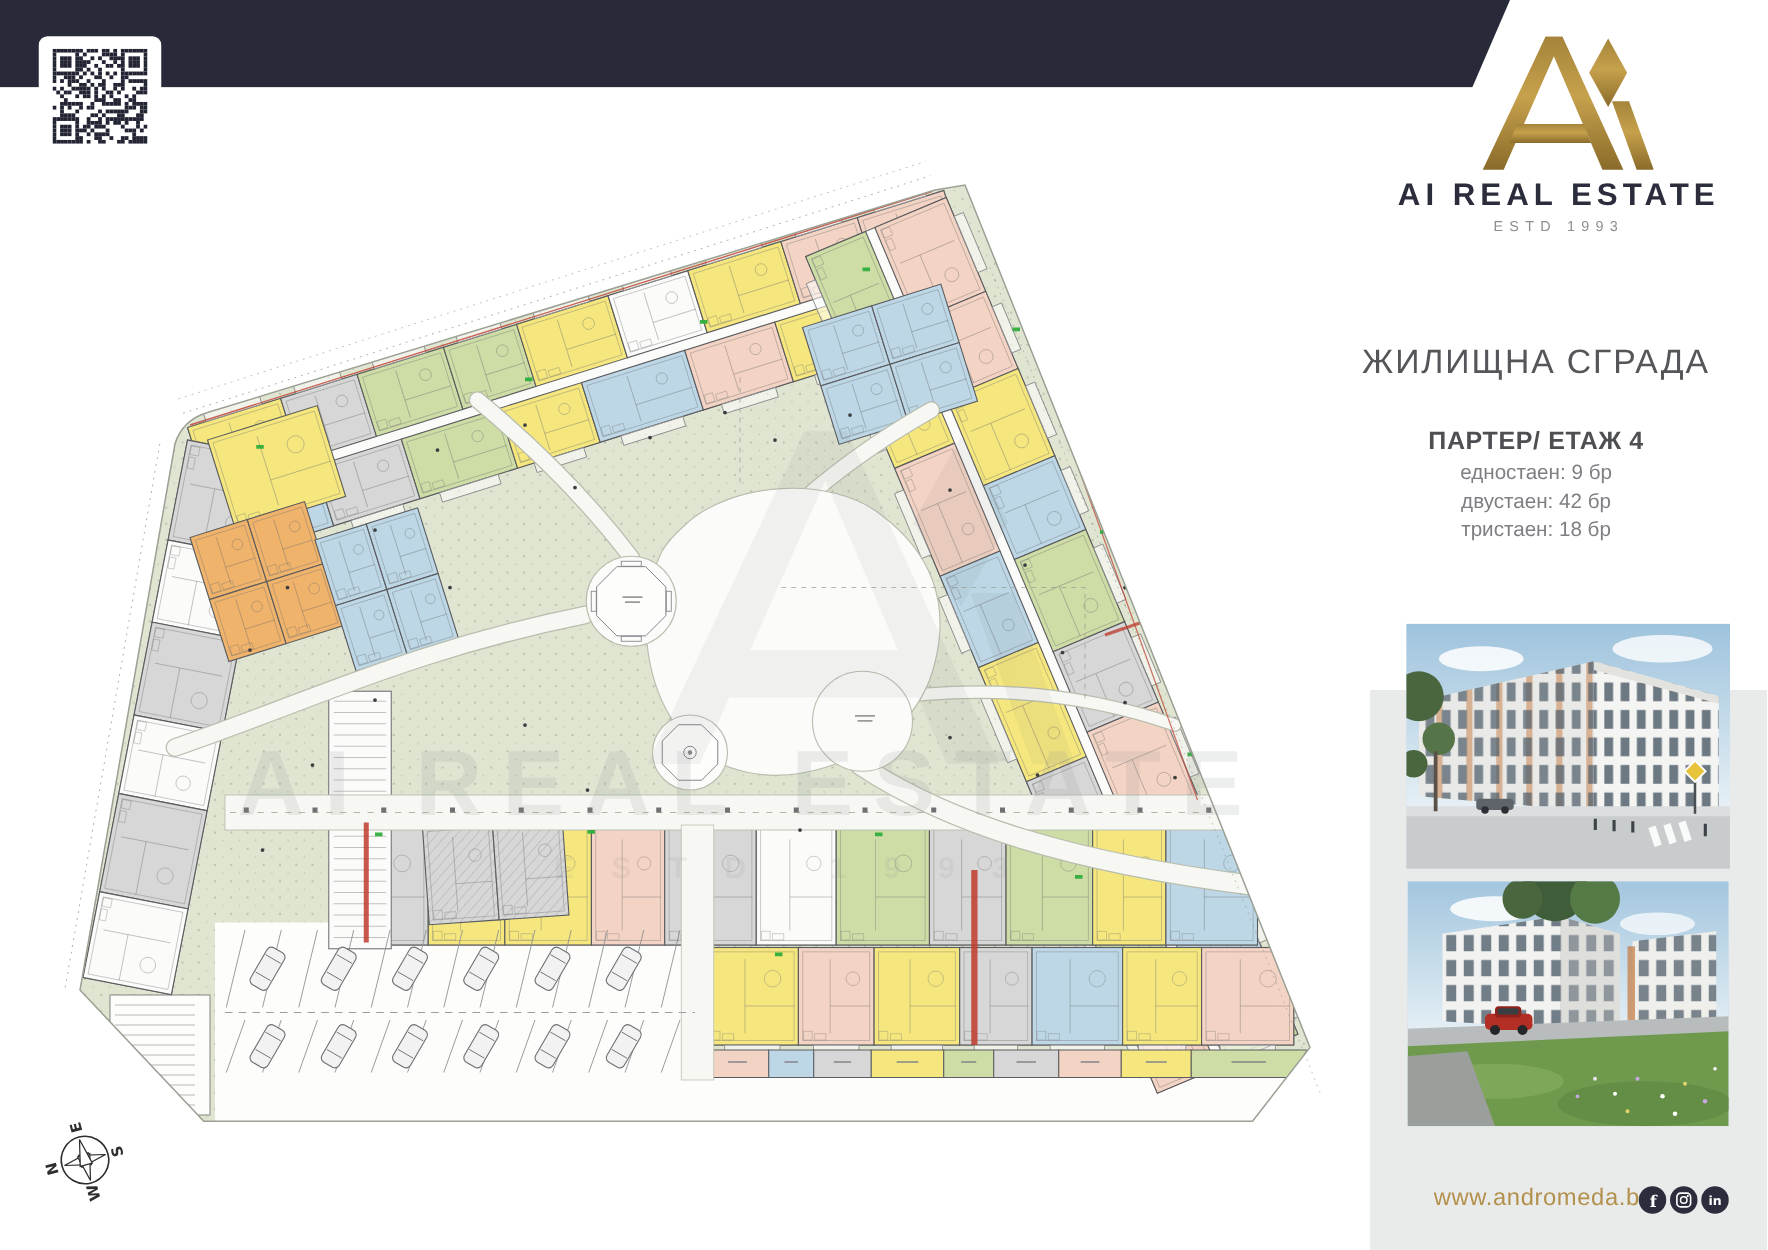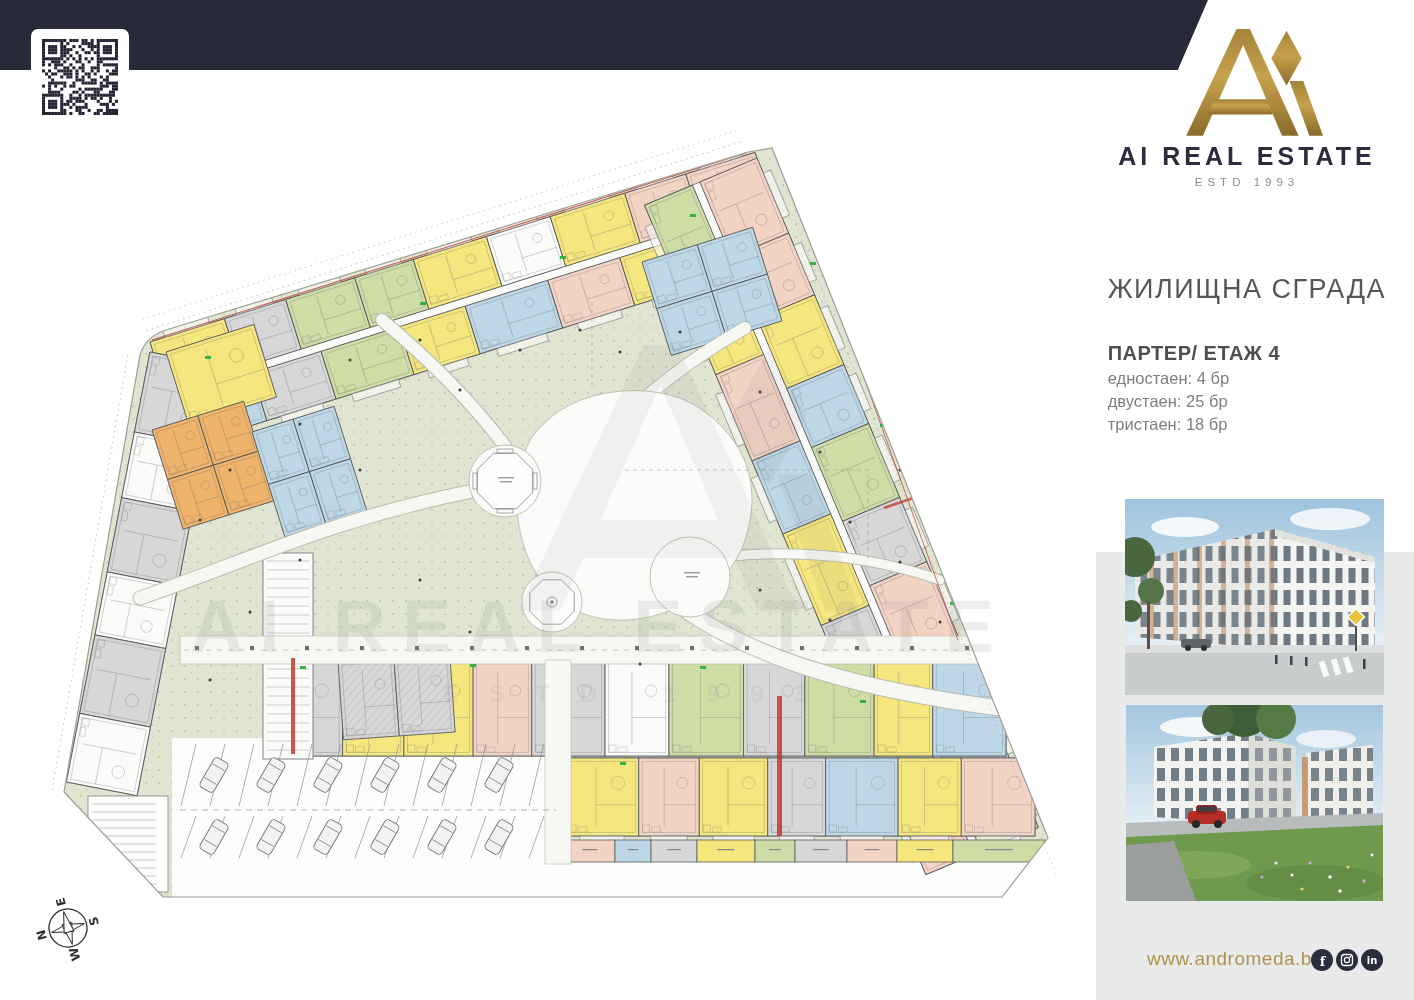--- a/index.html
+++ b/index.html
@@ -10,21 +10,21 @@
           clip-path:polygon(0 0,100% 0,97.5% 100%,0 100%);}
   
   .qrbox{position:absolute;left:31px;top:29px;width:98px;height:95px;background:#ffffff;
          border-radius:7px;display:flex;align-items:center;justify-content:center;}
   
   .logo-block{position:absolute;left:1113px;top:22px;width:268px;text-align:center;}
   .logo-mark{display:block;margin:0 auto;}
   .logo-name{font-size:25px;font-weight:bold;color:#2b2d3c;letter-spacing:4px;white-space:nowrap;margin-top:2px;}
   .logo-estd{font-size:11.5px;color:#8e8e90;letter-spacing:5px;margin-top:5px;}
   
-  .listing{position:absolute;right:28px;top:274px;text-align:left;}
+  .listing{position:absolute;right:46px;top:274px;text-align:center;}
   .listing-title{font-size:27px;font-weight:400;color:#55565a;letter-spacing:1.5px;margin:0;white-space:nowrap;}
   .floor-label{margin-top:37px;font-size:20px;font-weight:bold;color:#4e4f53;letter-spacing:.5px;}
   .stat-line{font-size:16.5px;color:#7d7f83;margin-top:3px;line-height:20px;}
   
   .side-panel{position:absolute;left:1096px;top:552px;width:318px;height:448px;background:#e9ebeb;}
   .render{position:absolute;overflow:hidden;background:#cfe0ec;}
   .r1{left:1125px;top:499px;width:259px;height:196px;}
   .r2{left:1126px;top:705px;width:257px;height:196px;}
   .site-link{position:absolute;left:1147px;top:948px;font-size:19px;color:#b3914c;letter-spacing:.5px;cursor:pointer;}
   .socials{position:absolute;left:1311px;top:949px;display:flex;gap:3px;}
@@ -1314,22 +1314,22 @@
         <polygon points="156,76 174,76 200,148 182,148"></polygon>
       </g>
     </svg>
     <div class="logo-name">AI REAL ESTATE</div>
     <div class="logo-estd">ESTD 1993</div>
   </div>
 
   <div class="listing">
     <h1 class="listing-title">ЖИЛИЩНА СГРАДА</h1>
     <div class="floor-label">ПАРТЕР/ ЕТАЖ 4</div>
-    <div class="stat-line">едностаен: 4 бр</div>
-    <div class="stat-line">двустаен: 25 бр</div>
+    <div class="stat-line">едностаен: 9 бр</div>
+    <div class="stat-line">двустаен: 42 бр</div>
     <div class="stat-line">тристаен: 18 бр</div>
   </div>
 
   <div class="side-panel"></div>
 
   <div class="render r1">
     <svg width="259" height="196" viewBox="0 0 259 196">
       <defs>
         <linearGradient id="sky1" x1="0" y1="0" x2="0" y2="1">
           <stop offset="0" stop-color="#9ec3dd"></stop>

